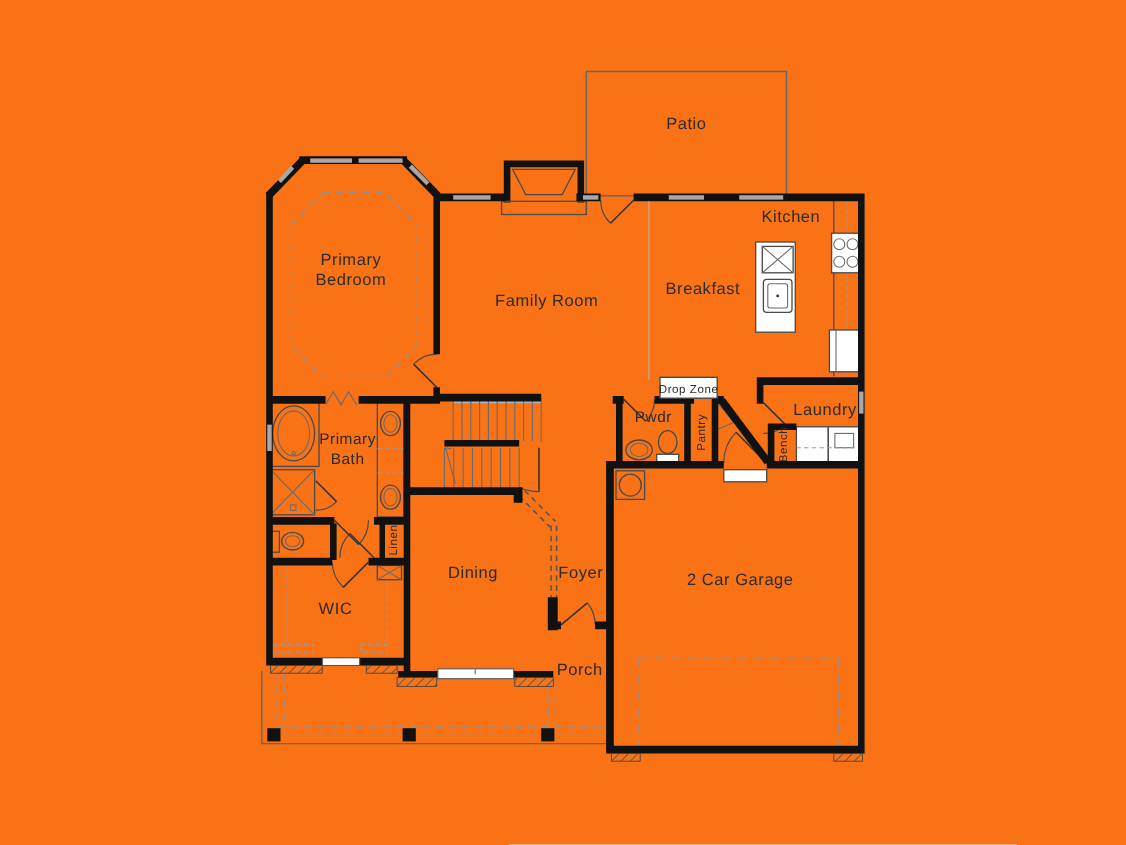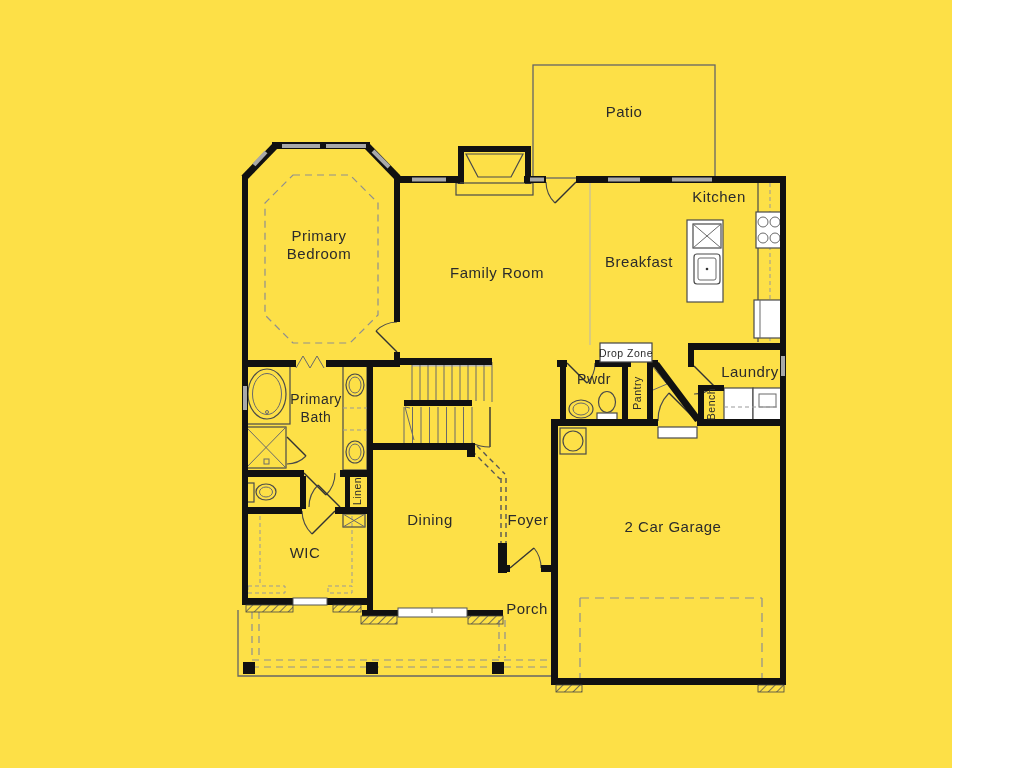--- a/index.html
+++ b/index.html
@@ -1,16 +1,16 @@
 <!DOCTYPE html>
 <html><head>
 <meta charset="utf-8">
 <style>
   html,body{margin:0;padding:0;background:#fff;}
-  .stage{position:relative;width:952px;height:768px;background:#fde047;overflow:hidden;}
+  .stage{position:relative;width:1024px;height:768px;background:#f97316;overflow:hidden;}
   svg{position:absolute;left:0;top:0;}
   svg text{font-family:"Liberation Sans",sans-serif;fill:#2b2b2b;letter-spacing:.5px;}
   .lbl{font-size:15px;}
   .md{font-size:14px;}
   .sm{font-size:10.5px;}
   .w{fill:#111;}
   .aw{stroke:#111;stroke-width:7;fill:none;}
   .ln{stroke:#4a4a4a;stroke-width:1.2;fill:none;}
   .lnf{stroke:#4a4a4a;stroke-width:1.2;fill:#fff;}
   .lt{stroke:#6a6a6a;stroke-width:1;fill:none;}

